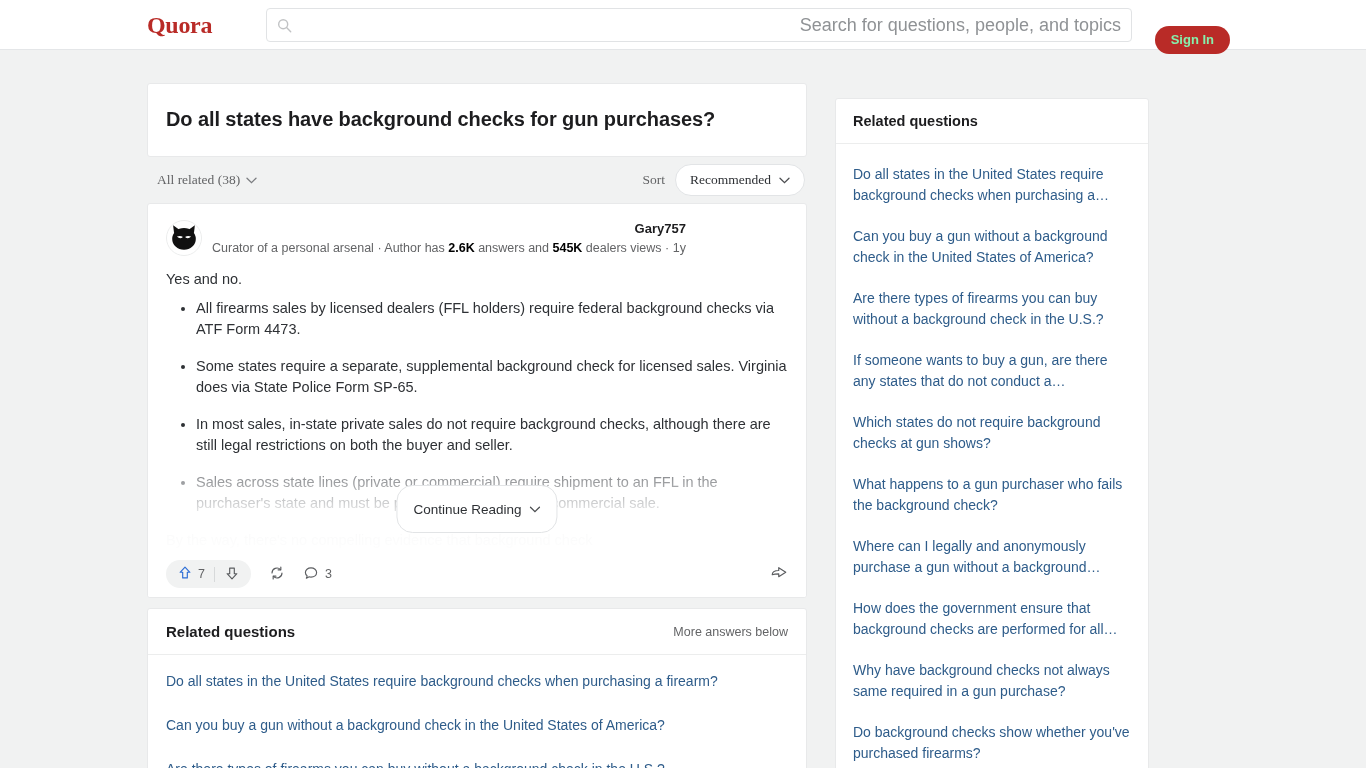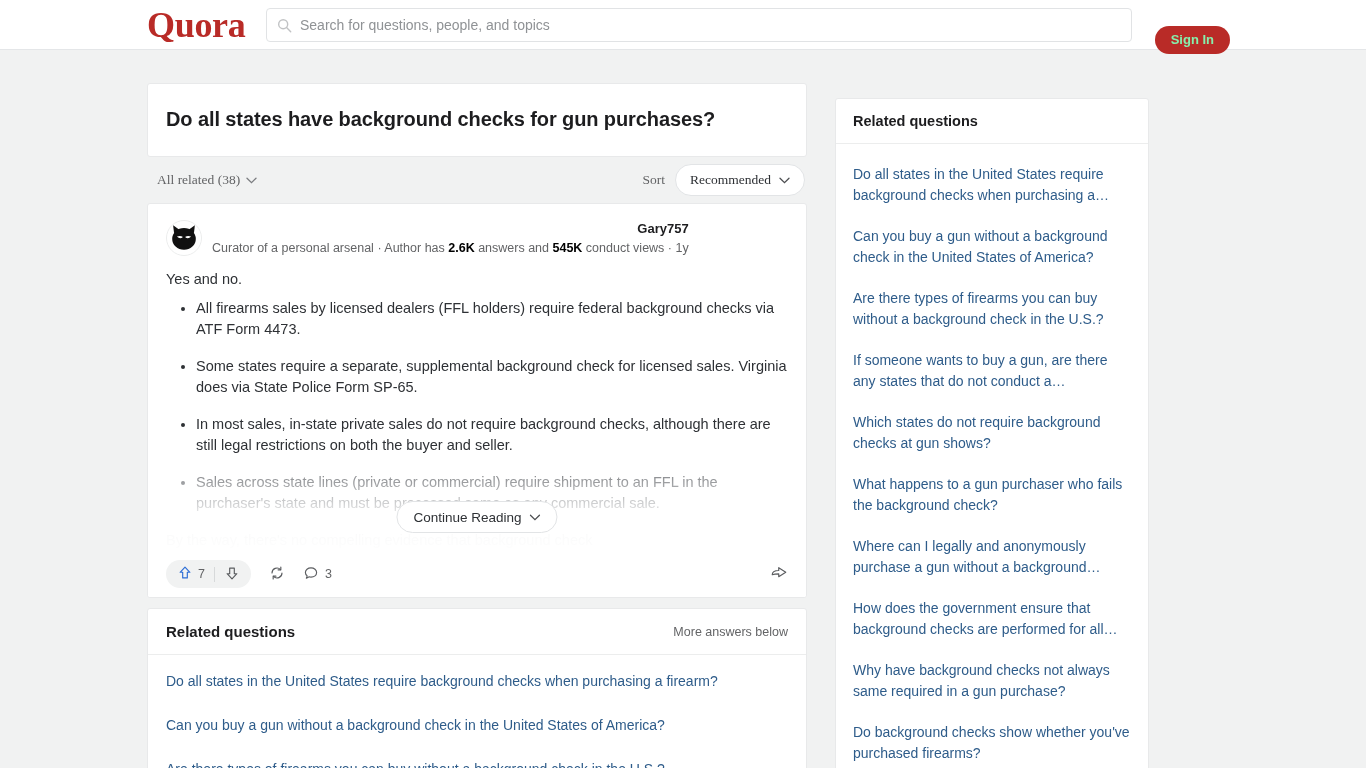--- a/index.html
+++ b/index.html
@@ -19,21 +19,21 @@
     border-bottom: 1px solid #e4e6e8;
     display: flex;
     align-items: center;
   }
   .logo {
     position: absolute;
     left: 147px;
     top: 10px;
     font-family: "Liberation Serif", serif;
     font-weight: bold;
-    font-size: 36px;
+    font-size: 24px;
     letter-spacing: -0.3px;
     color: #b92b27;
     line-height: 30px;
   }
   .search-wrap {
     position: absolute;
     left: 266px;
     top: 8px;
     width: 866px;
     height: 34px;
@@ -41,21 +41,21 @@
     border: 1px solid #e1e3e5;
     border-radius: 4px;
     display: flex;
     align-items: center;
     padding: 0 10px;
   }
   .search-icon { width: 15px; height: 15px; flex: 0 0 15px; margin-right: 8px; opacity: .55; }
   .search-input {
     border: none; outline: none; background: transparent;
     font-family: "Liberation Sans", sans-serif;
-    font-size: 14px; color: #ef4444; width: 100%;
+    font-size: 18px; color: #ef4444; width: 100%; text-align: right;
   }
   .search-input::placeholder { color: #8f9295; }
   .signin-btn {
     position: absolute;
     right: 136px;
     top: 26px;
     height: 28px;
     padding: 0 16px;
     background: #b92b27;
     color: #86efac;
@@ -156,21 +156,21 @@
     bottom: 36px; height: 86px;
     background: linear-gradient(to bottom, rgba(255,255,255,0) 0%, rgba(255,255,255,0.82) 46%, #ffffff 100%);
     pointer-events: none;
   }
   .continue-btn {
     position: absolute;
     left: 50%;
     transform: translateX(-50%);
     bottom: 64px;
     display: flex; align-items: center; gap: 8px;
-    height: 32px; padding: 0 16px;
+    height: 48px; padding: 0 16px;
     background: #fff;
     border: 1px solid #e2e4e6;
     border-radius: 16px;
     font-size: 13.5px; color: #2e3135;
     cursor: pointer;
     z-index: 3;
   }
 
   .action-bar {
     position: relative;
@@ -297,21 +297,21 @@
               <path d="M7.5 13 L6.5 4.5 L13.5 9.5 Z" fill="#111"></path>
               <path d="M28.5 13 L29.5 4.5 L22.5 9.5 Z" fill="#111"></path>
               <ellipse cx="18" cy="19" rx="12.5" ry="11.5" fill="#111"></ellipse>
               <path d="M10.5 16.5 q3.4 -1.6 6.4 0.4 q-3.1 3.1 -6.4 -0.4 Z" fill="#fff"></path>
               <path d="M25.5 16.5 q-3.4 -1.6 -6.4 0.4 q3.1 3.1 6.4 -0.4 Z" fill="#fff"></path>
             </svg>
           </div>
           <div class="author-meta">
             <div class="author-name">Gary757</div>
             <div class="author-cred">
-              <span>Curator of a personal arsenal</span><span> · Author has </span><b>2.6K</b><span> answers and </span><b>545K</b><span> conduct views · </span><span>1y</span>
+              <span>Curator of a personal arsenal</span><span> · Author has </span><b>2.6K</b><span> answers and </span><b>545K</b><span> dealers views · </span><span>1y</span>
             </div>
           </div>
         </div>
 
         <div class="answer-body">
           <p class="lead">Yes and no.</p>
           <ul>
             <li>All firearms sales by licensed dealers (FFL holders) require federal background checks via ATF Form 4473.</li>
             <li>Some states require a separate, supplemental background check for licensed sales. Virginia does via State Police Form SP-65.</li>
             <li>In most sales, in-state private sales do not require background checks, although there are still legal restrictions on both the buyer and seller.</li>

